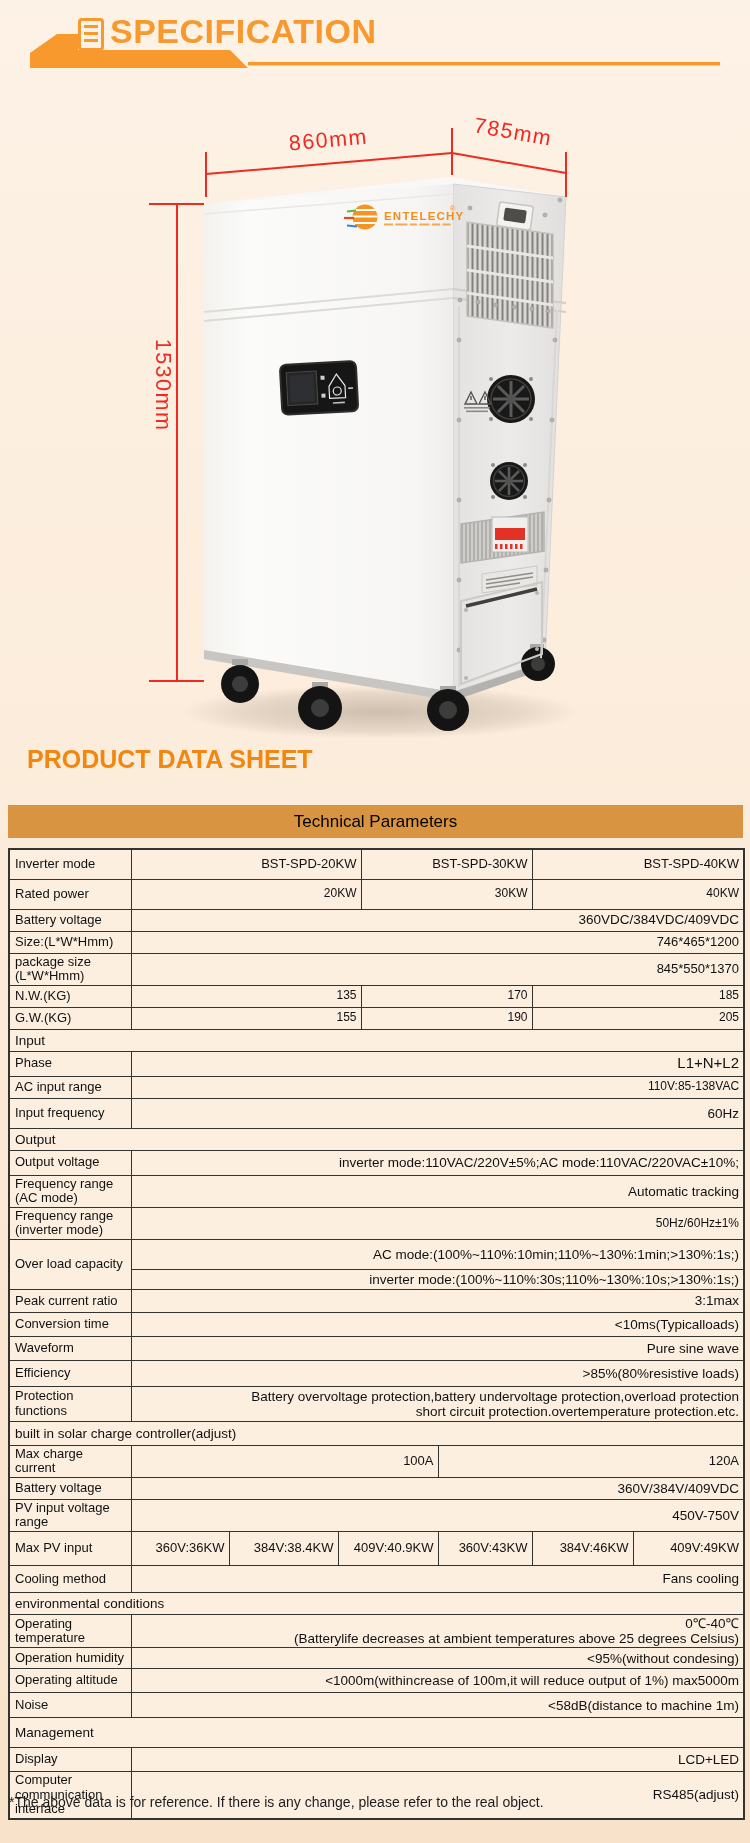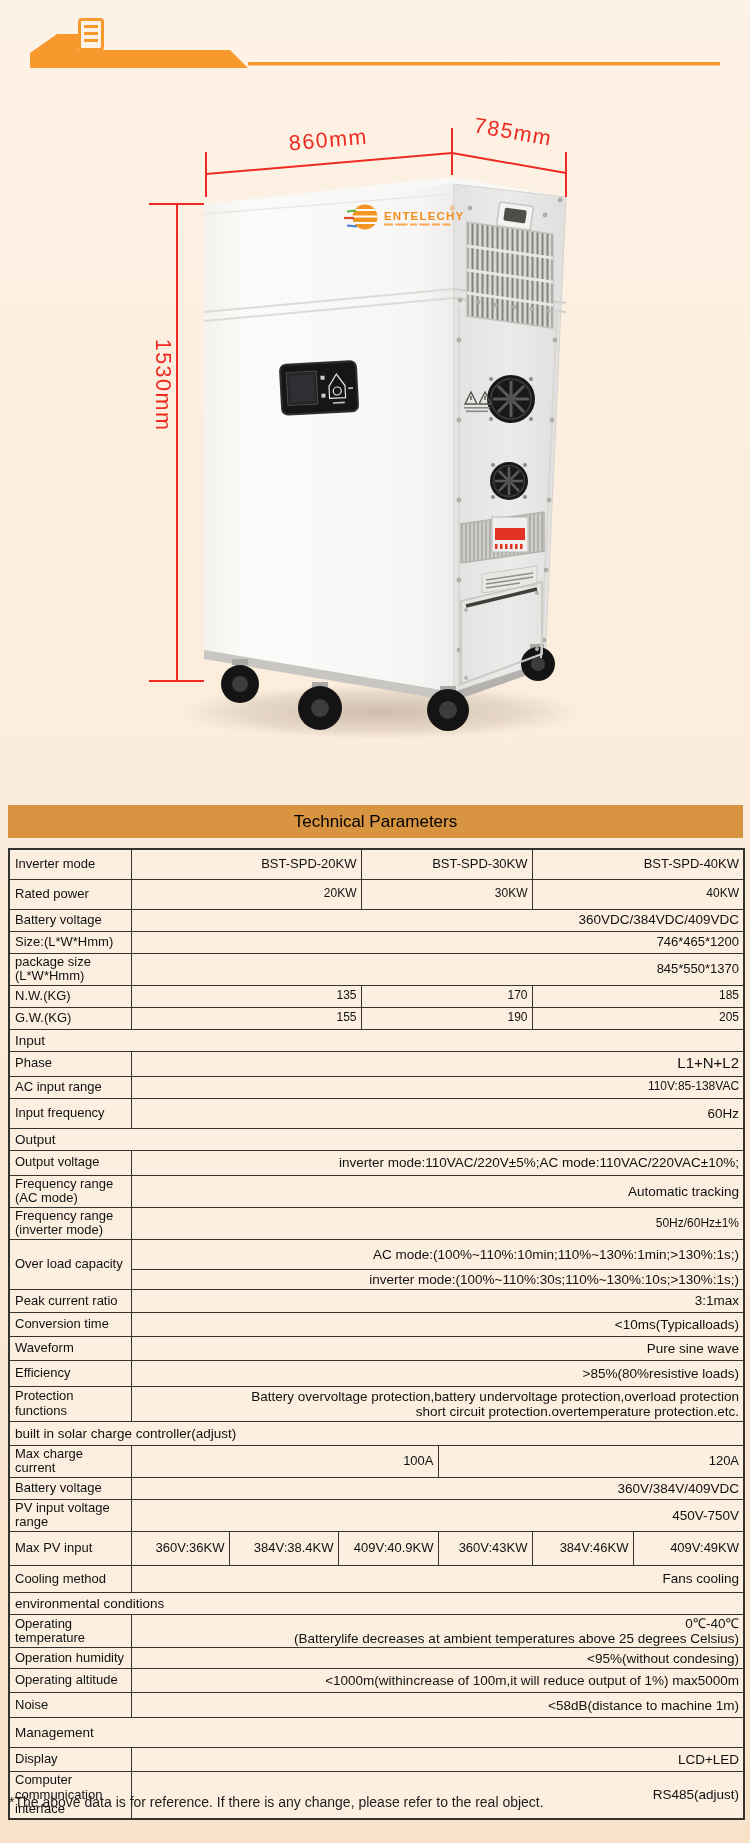--- a/index.html
+++ b/index.html
@@ -44,20 +44,21 @@
     <svg width="750" height="80">
       <polygon points="30,68 30,53 57,34 78,34 78,68" fill="#f8992e"></polygon>
       <polygon points="78,50 230,50 248,68 78,68" fill="#f8992e"></polygon>
       <rect x="248" y="62" width="472" height="3.5" fill="#f8992e"></rect>
     </svg>
     <span class="doc-ico">
         <i></i>
         <i></i>
         <i></i>
       </span>
+    <div class="hdr-title">SPECIFICATION</div>
   </div>
 
   <svg class="figure" width="750" height="775" viewBox="0 0 750 775">
     <defs>
       <linearGradient id="gFront" x1="0" y1="0" x2="1" y2="0">
         <stop offset="0" stop-color="#f3f2ef"></stop>
           <stop offset="0.18" stop-color="#fbfbf9"></stop>
         <stop offset="0.85" stop-color="#f7f6f4"></stop>
           <stop offset="1" stop-color="#eeedeb"></stop>
       </linearGradient>
@@ -255,20 +256,21 @@
       <path d="M149,204 L204,204"></path>
       <path d="M149,681 L204,681"></path>
     </g>
     <g font-size="21.5" letter-spacing="1.5" fill="#ee2b22" text-anchor="middle">
       <text x="329" y="147" transform="rotate(-5 329 147)">860mm</text>
       <text x="512" y="139" transform="rotate(10 512 139)">785mm</text>
       <text x="163" y="392" transform="rotate(90 163 385)">1530mm</text>
     </g>
   </svg>
 
+  <div class="sheet-title">PRODUCT DATA SHEET</div>
 
   <div class="band">Technical Parameters</div>
 
   <div class="tblwrap">
   <table>
     <colgroup>
       <col style="width:122px">
           <col style="width:98px">
           <col style="width:109px">
           <col style="width:23px">

